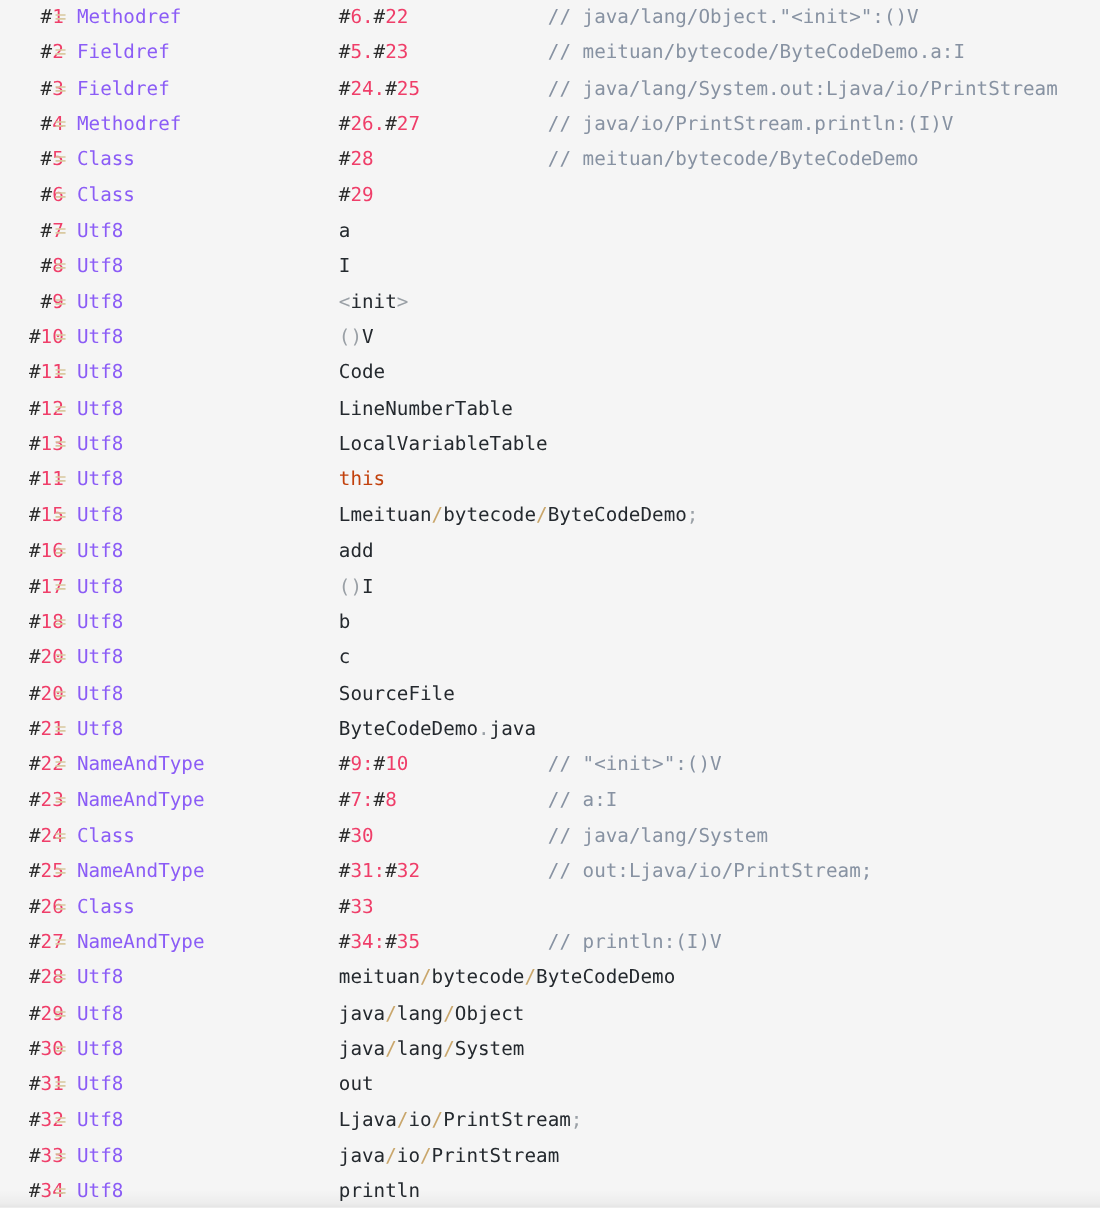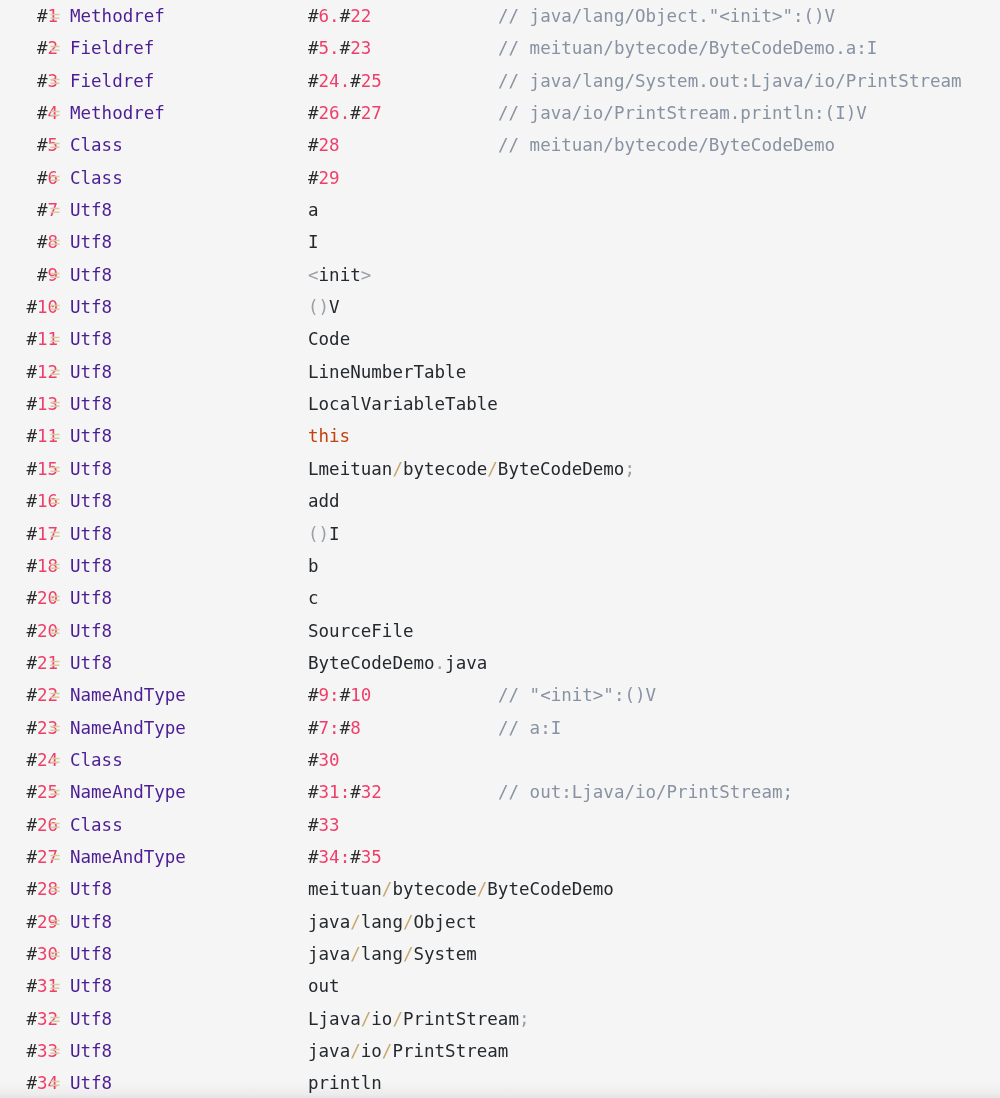--- a/index.html
+++ b/index.html
@@ -51,21 +51,21 @@
   .col-eq {
     position: absolute;
     left: 44px;
     width: 22px;
     text-align: center;
     color: #d9c9a1;
   }
   .col-type {
     position: absolute;
     left: 70px;
-    color: #4c1d95;
+    color: #8b5cf6;
   }
   .col-ref {
     position: absolute;
     left: 308px;
     color: #24292e;
   }
   .col-comment {
     position: absolute;
     left: 498px;
     color: #8792a2;
@@ -100,24 +100,24 @@
       <div class="pool-row"><span class="col-index"><span class="hash">#</span><span class="num">11</span></span><span class="col-eq">=</span><span class="col-type">Utf8</span><span class="col-ref"><span class="kw">this</span></span></div>
       <div class="pool-row"><span class="col-index"><span class="hash">#</span><span class="num">15</span></span><span class="col-eq">=</span><span class="col-type">Utf8</span><span class="col-ref"><span class="plain">L</span><span class="plain">m</span><span class="plain">e</span><span class="plain">i</span><span class="plain">t</span><span class="plain">u</span><span class="plain">a</span><span class="plain">n</span><span class="slash">/</span><span class="plain">b</span><span class="plain">y</span><span class="plain">t</span><span class="plain">e</span><span class="plain">c</span><span class="plain">o</span><span class="plain">d</span><span class="plain">e</span><span class="slash">/</span><span class="plain">B</span><span class="plain">y</span><span class="plain">t</span><span class="plain">e</span><span class="plain">C</span><span class="plain">o</span><span class="plain">d</span><span class="plain">e</span><span class="plain">D</span><span class="plain">e</span><span class="plain">m</span><span class="plain">o</span><span class="punct">;</span></span></div>
       <div class="pool-row"><span class="col-index"><span class="hash">#</span><span class="num">16</span></span><span class="col-eq">=</span><span class="col-type">Utf8</span><span class="col-ref"><span class="plain">a</span><span class="plain">d</span><span class="plain">d</span></span></div>
       <div class="pool-row"><span class="col-index"><span class="hash">#</span><span class="num">17</span></span><span class="col-eq">=</span><span class="col-type">Utf8</span><span class="col-ref"><span class="punct">(</span><span class="punct">)</span><span class="plain">I</span></span></div>
       <div class="pool-row"><span class="col-index"><span class="hash">#</span><span class="num">18</span></span><span class="col-eq">=</span><span class="col-type">Utf8</span><span class="col-ref"><span class="plain">b</span></span></div>
       <div class="pool-row"><span class="col-index"><span class="hash">#</span><span class="num">20</span></span><span class="col-eq">=</span><span class="col-type">Utf8</span><span class="col-ref"><span class="plain">c</span></span></div>
       <div class="pool-row"><span class="col-index"><span class="hash">#</span><span class="num">20</span></span><span class="col-eq">=</span><span class="col-type">Utf8</span><span class="col-ref"><span class="plain">S</span><span class="plain">o</span><span class="plain">u</span><span class="plain">r</span><span class="plain">c</span><span class="plain">e</span><span class="plain">F</span><span class="plain">i</span><span class="plain">l</span><span class="plain">e</span></span></div>
       <div class="pool-row"><span class="col-index"><span class="hash">#</span><span class="num">21</span></span><span class="col-eq">=</span><span class="col-type">Utf8</span><span class="col-ref"><span class="plain">B</span><span class="plain">y</span><span class="plain">t</span><span class="plain">e</span><span class="plain">C</span><span class="plain">o</span><span class="plain">d</span><span class="plain">e</span><span class="plain">D</span><span class="plain">e</span><span class="plain">m</span><span class="plain">o</span><span class="punct">.</span><span class="plain">j</span><span class="plain">a</span><span class="plain">v</span><span class="plain">a</span></span></div>
       <div class="pool-row"><span class="col-index"><span class="hash">#</span><span class="num">22</span></span><span class="col-eq">=</span><span class="col-type">NameAndType</span><span class="col-ref"><span class="hash">#</span><span class="num">9</span><span class="num">:</span><span class="hash">#</span><span class="num">10</span></span><span class="col-comment">// "&lt;init&gt;":()V</span></div>
       <div class="pool-row"><span class="col-index"><span class="hash">#</span><span class="num">23</span></span><span class="col-eq">=</span><span class="col-type">NameAndType</span><span class="col-ref"><span class="hash">#</span><span class="num">7</span><span class="num">:</span><span class="hash">#</span><span class="num">8</span></span><span class="col-comment">// a:I</span></div>
-      <div class="pool-row"><span class="col-index"><span class="hash">#</span><span class="num">24</span></span><span class="col-eq">=</span><span class="col-type">Class</span><span class="col-ref"><span class="hash">#</span><span class="num">30</span></span></div>
+      <div class="pool-row"><span class="col-index"><span class="hash">#</span><span class="num">24</span></span><span class="col-eq">=</span><span class="col-type">Class</span><span class="col-ref"><span class="hash">#</span><span class="num">30</span></span><span class="col-comment">// java/lang/System</span></div>
       <div class="pool-row"><span class="col-index"><span class="hash">#</span><span class="num">25</span></span><span class="col-eq">=</span><span class="col-type">NameAndType</span><span class="col-ref"><span class="hash">#</span><span class="num">31</span><span class="num">:</span><span class="hash">#</span><span class="num">32</span></span><span class="col-comment">// out:Ljava/io/PrintStream;</span></div>
       <div class="pool-row"><span class="col-index"><span class="hash">#</span><span class="num">26</span></span><span class="col-eq">=</span><span class="col-type">Class</span><span class="col-ref"><span class="hash">#</span><span class="num">33</span></span></div>
-      <div class="pool-row"><span class="col-index"><span class="hash">#</span><span class="num">27</span></span><span class="col-eq">=</span><span class="col-type">NameAndType</span><span class="col-ref"><span class="hash">#</span><span class="num">34</span><span class="num">:</span><span class="hash">#</span><span class="num">35</span></span></div>
+      <div class="pool-row"><span class="col-index"><span class="hash">#</span><span class="num">27</span></span><span class="col-eq">=</span><span class="col-type">NameAndType</span><span class="col-ref"><span class="hash">#</span><span class="num">34</span><span class="num">:</span><span class="hash">#</span><span class="num">35</span></span><span class="col-comment">// println:(I)V</span></div>
       <div class="pool-row"><span class="col-index"><span class="hash">#</span><span class="num">28</span></span><span class="col-eq">=</span><span class="col-type">Utf8</span><span class="col-ref"><span class="plain">m</span><span class="plain">e</span><span class="plain">i</span><span class="plain">t</span><span class="plain">u</span><span class="plain">a</span><span class="plain">n</span><span class="slash">/</span><span class="plain">b</span><span class="plain">y</span><span class="plain">t</span><span class="plain">e</span><span class="plain">c</span><span class="plain">o</span><span class="plain">d</span><span class="plain">e</span><span class="slash">/</span><span class="plain">B</span><span class="plain">y</span><span class="plain">t</span><span class="plain">e</span><span class="plain">C</span><span class="plain">o</span><span class="plain">d</span><span class="plain">e</span><span class="plain">D</span><span class="plain">e</span><span class="plain">m</span><span class="plain">o</span></span></div>
       <div class="pool-row"><span class="col-index"><span class="hash">#</span><span class="num">29</span></span><span class="col-eq">=</span><span class="col-type">Utf8</span><span class="col-ref"><span class="plain">j</span><span class="plain">a</span><span class="plain">v</span><span class="plain">a</span><span class="slash">/</span><span class="plain">l</span><span class="plain">a</span><span class="plain">n</span><span class="plain">g</span><span class="slash">/</span><span class="plain">O</span><span class="plain">b</span><span class="plain">j</span><span class="plain">e</span><span class="plain">c</span><span class="plain">t</span></span></div>
       <div class="pool-row"><span class="col-index"><span class="hash">#</span><span class="num">30</span></span><span class="col-eq">=</span><span class="col-type">Utf8</span><span class="col-ref"><span class="plain">j</span><span class="plain">a</span><span class="plain">v</span><span class="plain">a</span><span class="slash">/</span><span class="plain">l</span><span class="plain">a</span><span class="plain">n</span><span class="plain">g</span><span class="slash">/</span><span class="plain">S</span><span class="plain">y</span><span class="plain">s</span><span class="plain">t</span><span class="plain">e</span><span class="plain">m</span></span></div>
       <div class="pool-row"><span class="col-index"><span class="hash">#</span><span class="num">31</span></span><span class="col-eq">=</span><span class="col-type">Utf8</span><span class="col-ref"><span class="plain">o</span><span class="plain">u</span><span class="plain">t</span></span></div>
       <div class="pool-row"><span class="col-index"><span class="hash">#</span><span class="num">32</span></span><span class="col-eq">=</span><span class="col-type">Utf8</span><span class="col-ref"><span class="plain">L</span><span class="plain">j</span><span class="plain">a</span><span class="plain">v</span><span class="plain">a</span><span class="slash">/</span><span class="plain">i</span><span class="plain">o</span><span class="slash">/</span><span class="plain">P</span><span class="plain">r</span><span class="plain">i</span><span class="plain">n</span><span class="plain">t</span><span class="plain">S</span><span class="plain">t</span><span class="plain">r</span><span class="plain">e</span><span class="plain">a</span><span class="plain">m</span><span class="punct">;</span></span></div>
       <div class="pool-row"><span class="col-index"><span class="hash">#</span><span class="num">33</span></span><span class="col-eq">=</span><span class="col-type">Utf8</span><span class="col-ref"><span class="plain">j</span><span class="plain">a</span><span class="plain">v</span><span class="plain">a</span><span class="slash">/</span><span class="plain">i</span><span class="plain">o</span><span class="slash">/</span><span class="plain">P</span><span class="plain">r</span><span class="plain">i</span><span class="plain">n</span><span class="plain">t</span><span class="plain">S</span><span class="plain">t</span><span class="plain">r</span><span class="plain">e</span><span class="plain">a</span><span class="plain">m</span></span></div>
       <div class="pool-row"><span class="col-index"><span class="hash">#</span><span class="num">34</span></span><span class="col-eq">=</span><span class="col-type">Utf8</span><span class="col-ref"><span class="plain">p</span><span class="plain">r</span><span class="plain">i</span><span class="plain">n</span><span class="plain">t</span><span class="plain">l</span><span class="plain">n</span></span></div>
     </div>
 </div>
 

